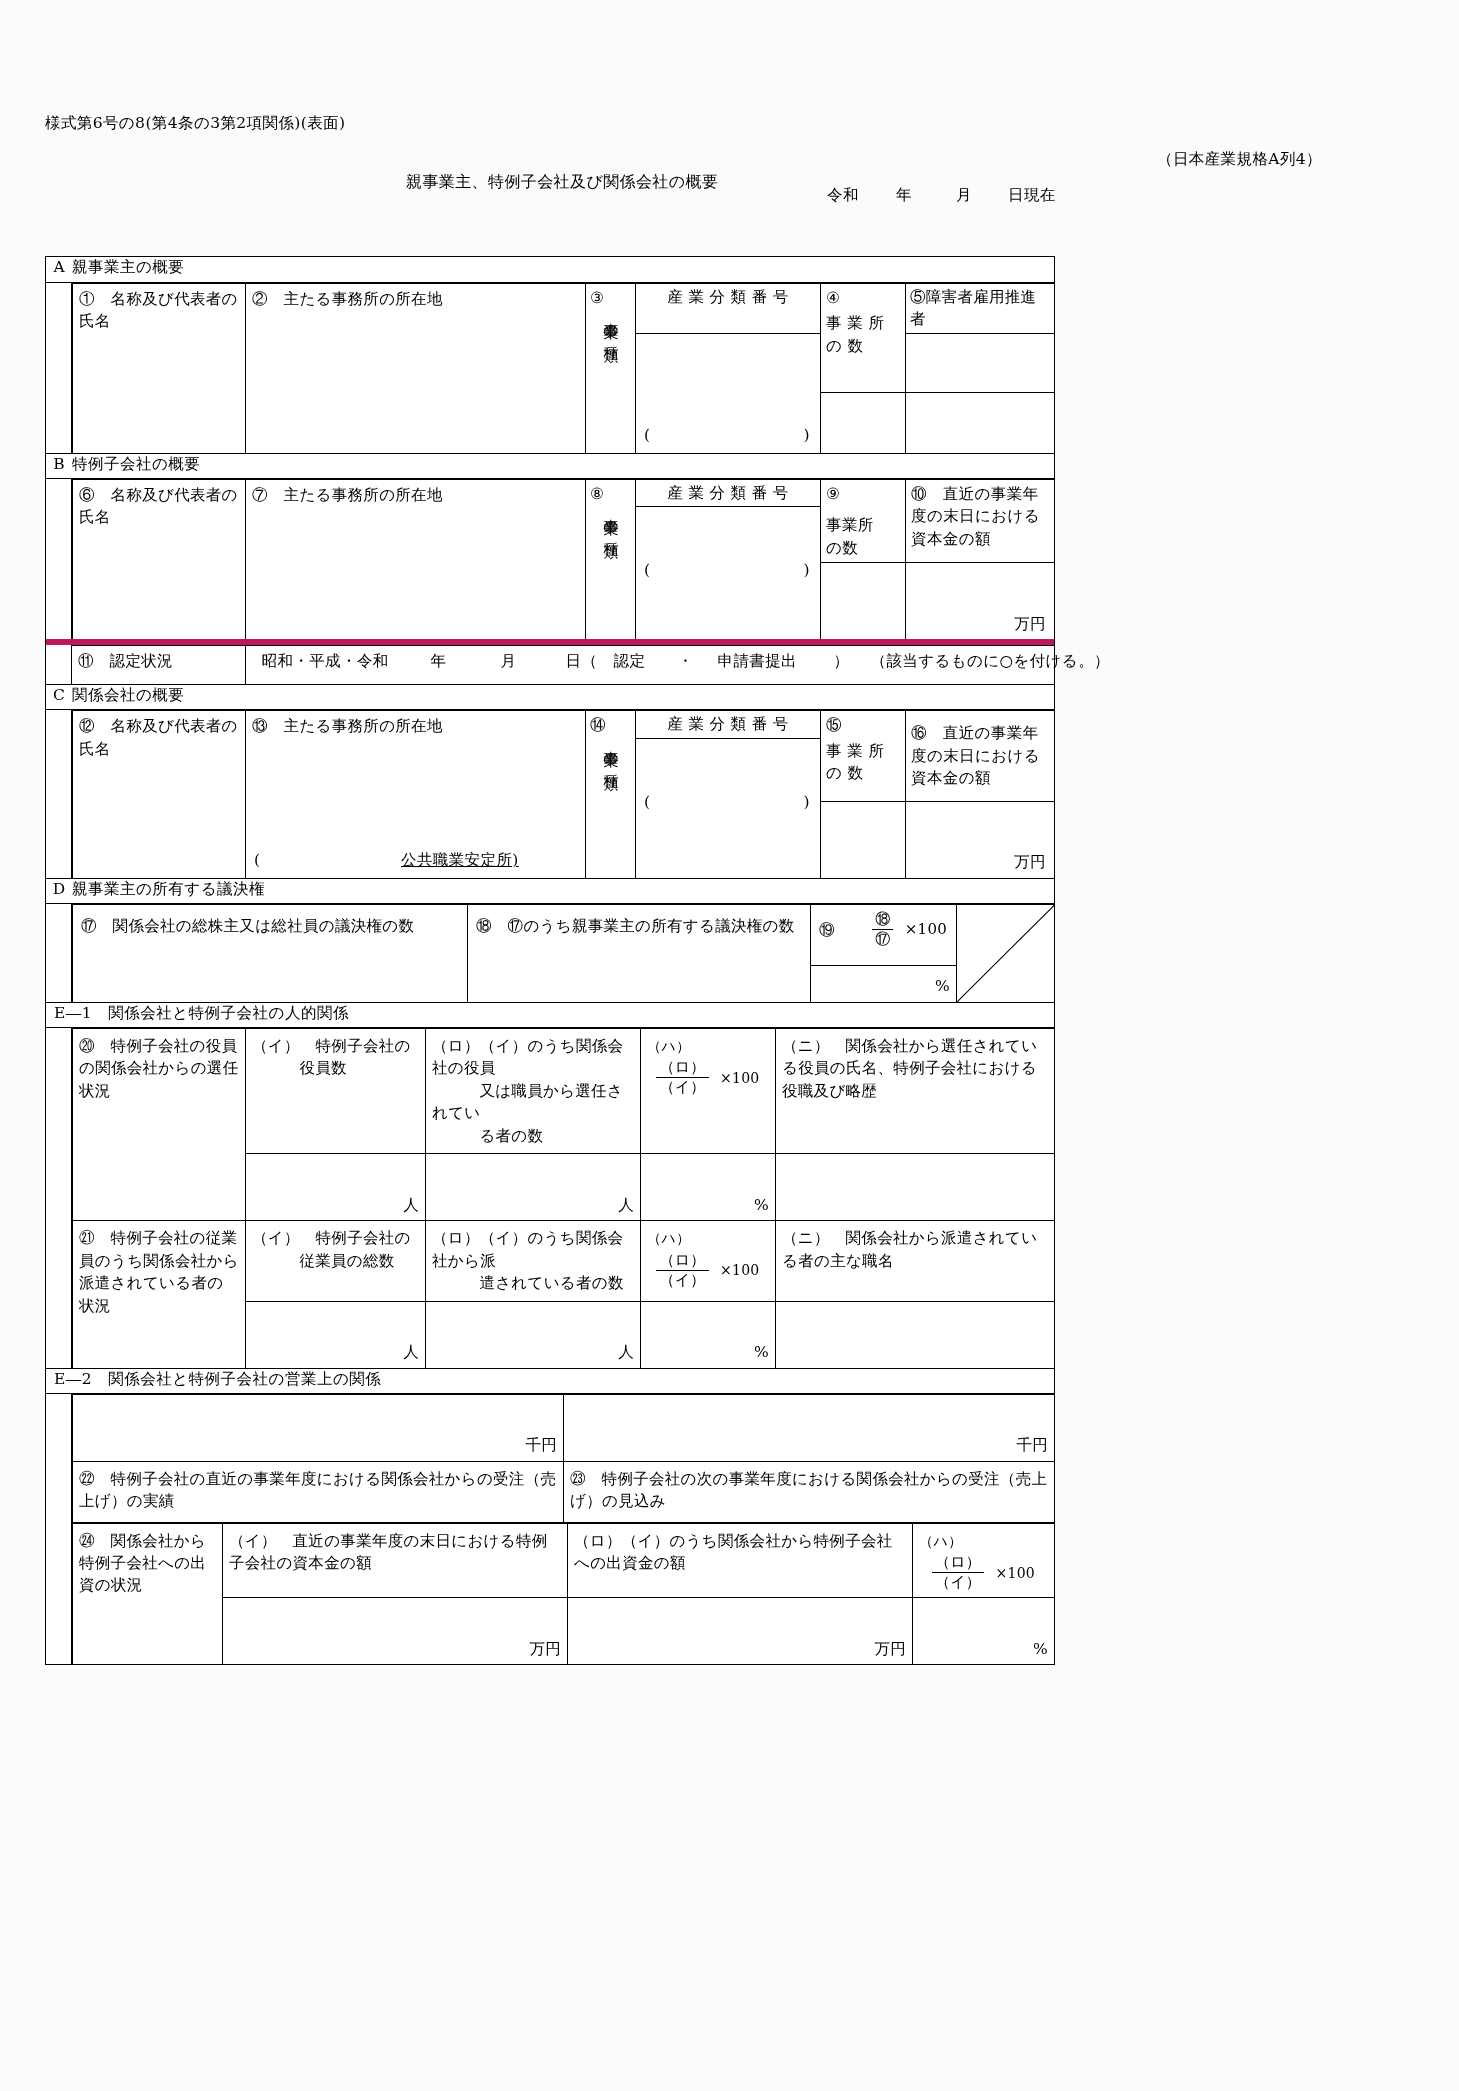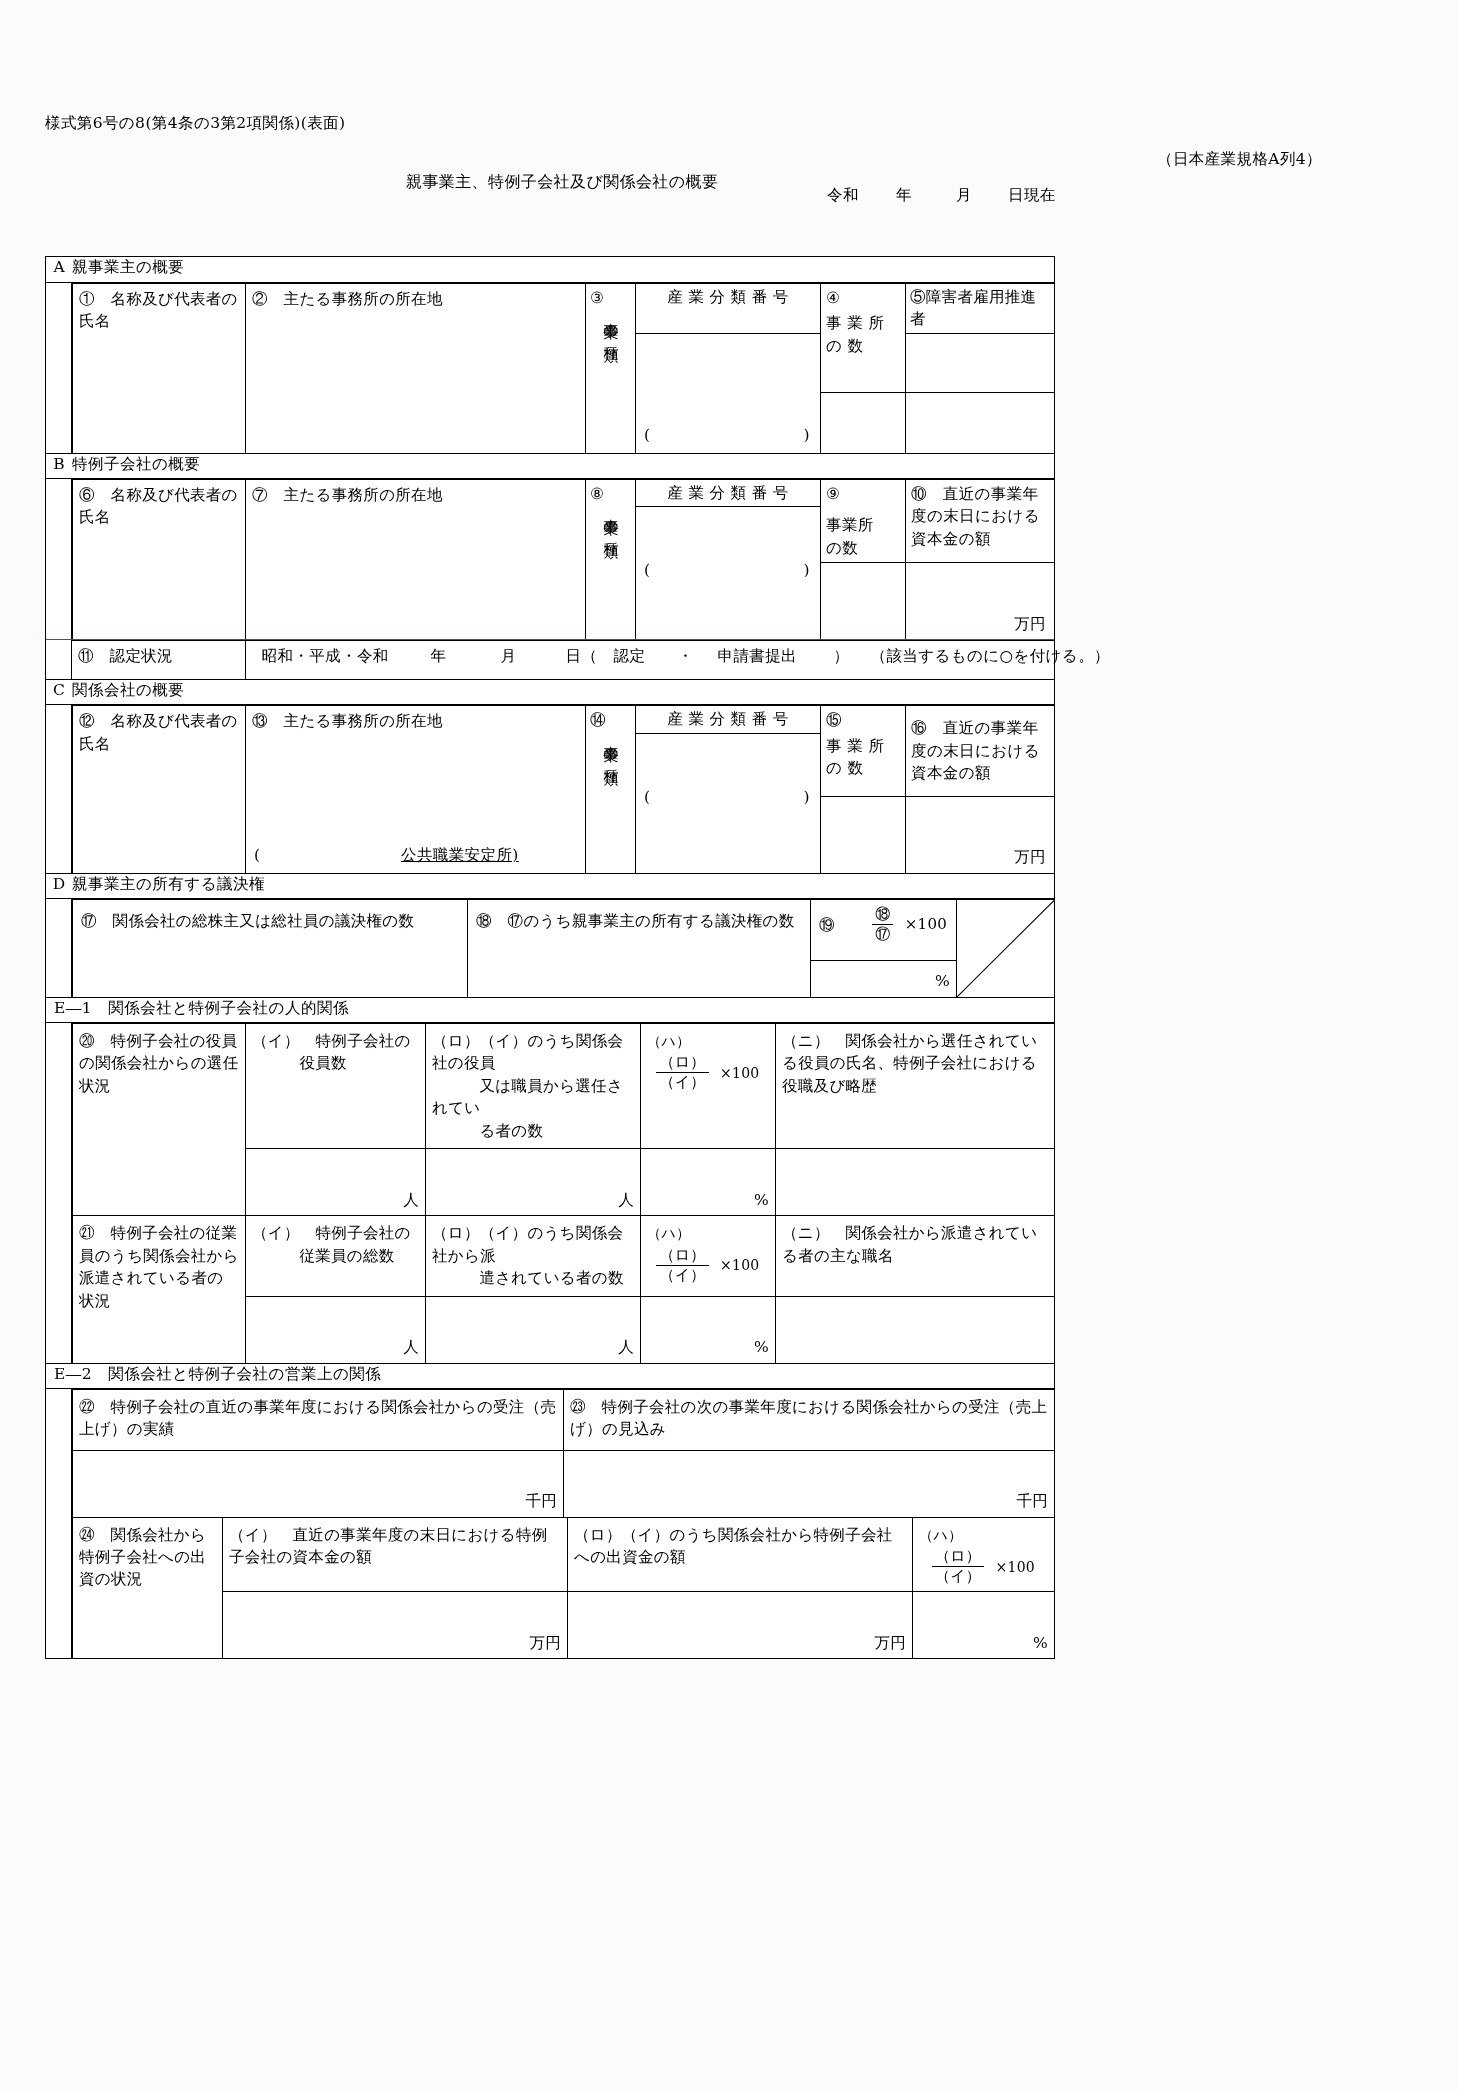--- a/index.html
+++ b/index.html
@@ -218,21 +218,21 @@
             <td class="nb-b" style="height:68px;"></td>
             <td class="nb-b" style="position:relative;">
               <span class="abs t" style="right:8px; bottom:4px;">万円</span>
             </td>
           </tr>
         </tbody>
           </table>
       </div>
     </div>
 
-    <div class="seg" style="border-top:1px solid #be185d;">
+    <div class="seg" style="border-top:6px solid #be185d;">
       <div class="gutter"></div>
       <div class="body-cell">
         <table class="tbl">
           <colgroup>
               <col style="width:173px">
               <col style="width:809px">
             </colgroup>
           <tbody>
               <tr>
             <td class="nb-b" style="height:30px; border-left:none;">⑪　認定状況</td>
@@ -444,30 +444,30 @@
     <div class="seg">
       <div class="gutter"></div>
       <div class="body-cell">
         <table class="tbl">
           <colgroup>
               <col style="width:491px">
               <col style="width:491px">
             </colgroup>
           <tbody>
               <tr>
+            <td class="right nb-b" style="height:58px; vertical-align:bottom;">
+              <span>千円</span>
+            </td>
+            <td class="right nb-b" style="vertical-align:bottom;">
+              <span>千円</span>
+            </td>
+          </tr>
+          <tr>
             <td class="tw" style="height:48px; padding:6px;">㉒　特例子会社の直近の事業年度における関係会社からの受注（売上げ）の実績</td>
             <td class="tw" style="padding:6px;">㉓　特例子会社の次の事業年度における関係会社からの受注（売上げ）の見込み</td>
-          </tr>
-          <tr>
-            <td class="right nb-b" style="height:58px; vertical-align:bottom;">
-              <span>千円</span>
-            </td>
-            <td class="right nb-b" style="vertical-align:bottom;">
-              <span>千円</span>
-            </td>
           </tr>
         </tbody>
           </table>
       </div>
     </div>
 
 
     <div class="seg">
       <div class="gutter"></div>
       <div class="body-cell">

